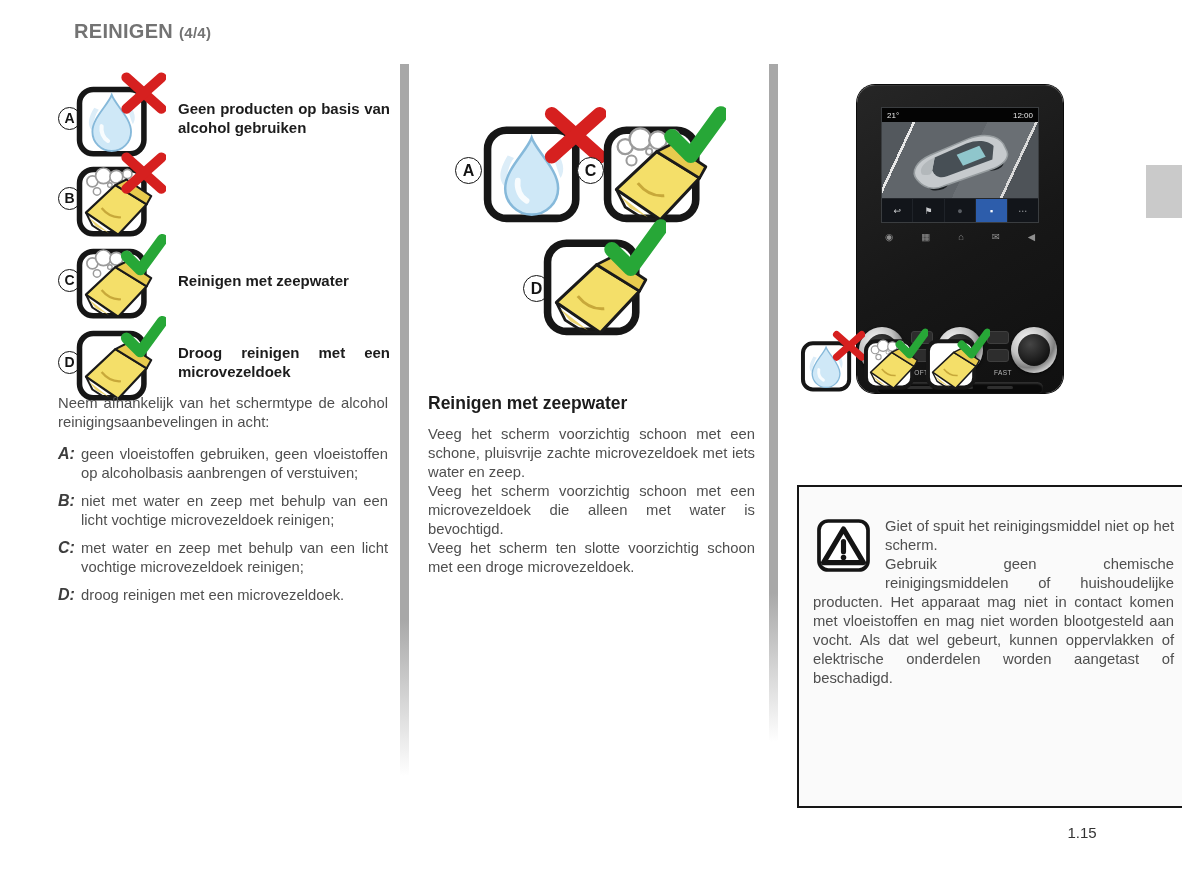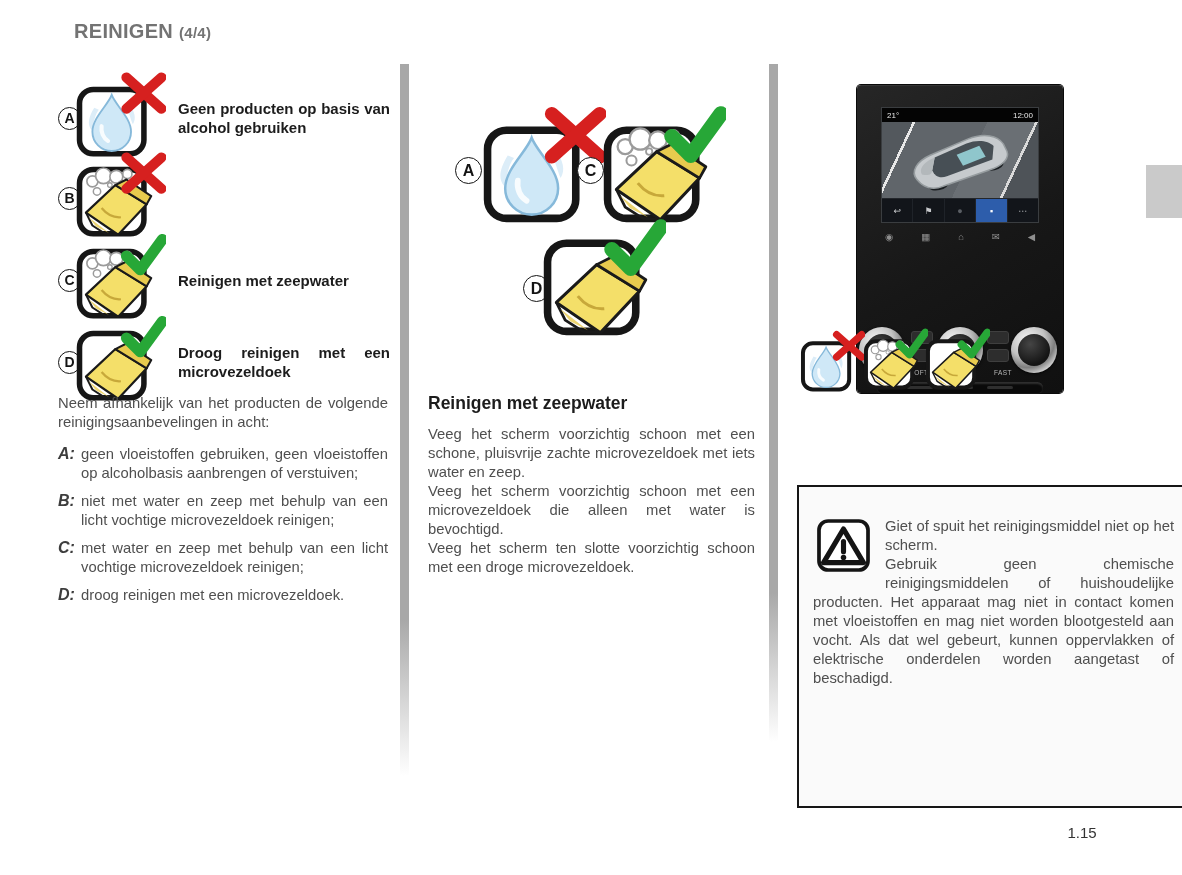--- a/index.html
+++ b/index.html
@@ -50,21 +50,21 @@
   .warnbox.mid .inner { display:flex; align-items:flex-start; }
   .warnbox.mid svg { flex:0 0 auto; margin-right:14px; }
   .warnbox.tall { position:absolute; left:0; top:410px; width:393px; height:323px; padding:30px 14px; }
   .warnbox.tall svg { float:left; margin:0 13px 6px 2px; }
   .warnbox p.body + p.body { }
   
   .col-right { position:absolute; left:797px; top:75px; width:326px; height:740px; }
   
   .device { position:absolute; left:60px; top:10px; width:206px; height:308px;
       background:linear-gradient(150deg,#262626,#171717 55%,#101010);
-      border-radius:4px; box-shadow:0 0 0 1px #0a0a0a, inset 0 1px 1px rgba(255,255,255,.09); }
+      border-radius:18px; box-shadow:0 0 0 1px #0a0a0a, inset 0 1px 1px rgba(255,255,255,.09); }
   .screen { position:absolute; left:24px; top:22px; width:158px; height:116px;
       background:#0c0e11; border:1px solid #3a3d40; }
   .statusbar { height:14px; background:#040404; color:#e8e8e8; font-size:8px;
       display:flex; justify-content:space-between; align-items:center; padding:0 5px; }
   .carview { position:relative; height:76px; overflow:hidden;
       background:linear-gradient(115deg,#53585d 0 16%, #e8e8e8 16% 17.5%, #60656a 17.5% 55%,
                  #6a6f74 55% 80%, #dadada 80% 81.5%, #4e5358 81.5%); }
   .carview svg { position:absolute; left:14px; top:4px; }
   .screen-toolbar { height:24px; background:#12151a; display:flex; border-top:1px solid #23262b; }
   .screen-toolbar .cell { flex:1; display:flex; align-items:center; justify-content:center;
@@ -204,21 +204,21 @@
     </div>
     <div class="legend-item" style="top:249px;">
       <span class="circ">D</span>
       <svg class="pict" width="92" height="92" viewBox="0 0 100 100">
           <use href="#icon-cloth-check"></use>
         </svg>
       <p class="lbl">Droog reinigen met een microvezeldoek</p>
     </div>
 
     <div class="left-text">
-      <p class="body intro">Neem afhankelijk van het producten de volgende reinigingsaanbevelingen in acht:</p>
+      <p class="body intro">Neem afhankelijk van het schermtype de alcohol reinigingsaanbevelingen in acht:</p>
       <div class="rec">
         <span class="rl">A:</span>
         <p class="body">geen vloeistoffen gebruiken, geen vloeistoffen op alcoholbasis aanbrengen of verstuiven;</p>
       </div>
       <div class="rec">
         <span class="rl">B:</span>
         <p class="body">niet met water en zeep met behulp van een licht vochtige microvezeldoek reinigen;</p>
       </div>
       <div class="rec">
         <span class="rl">C:</span>

